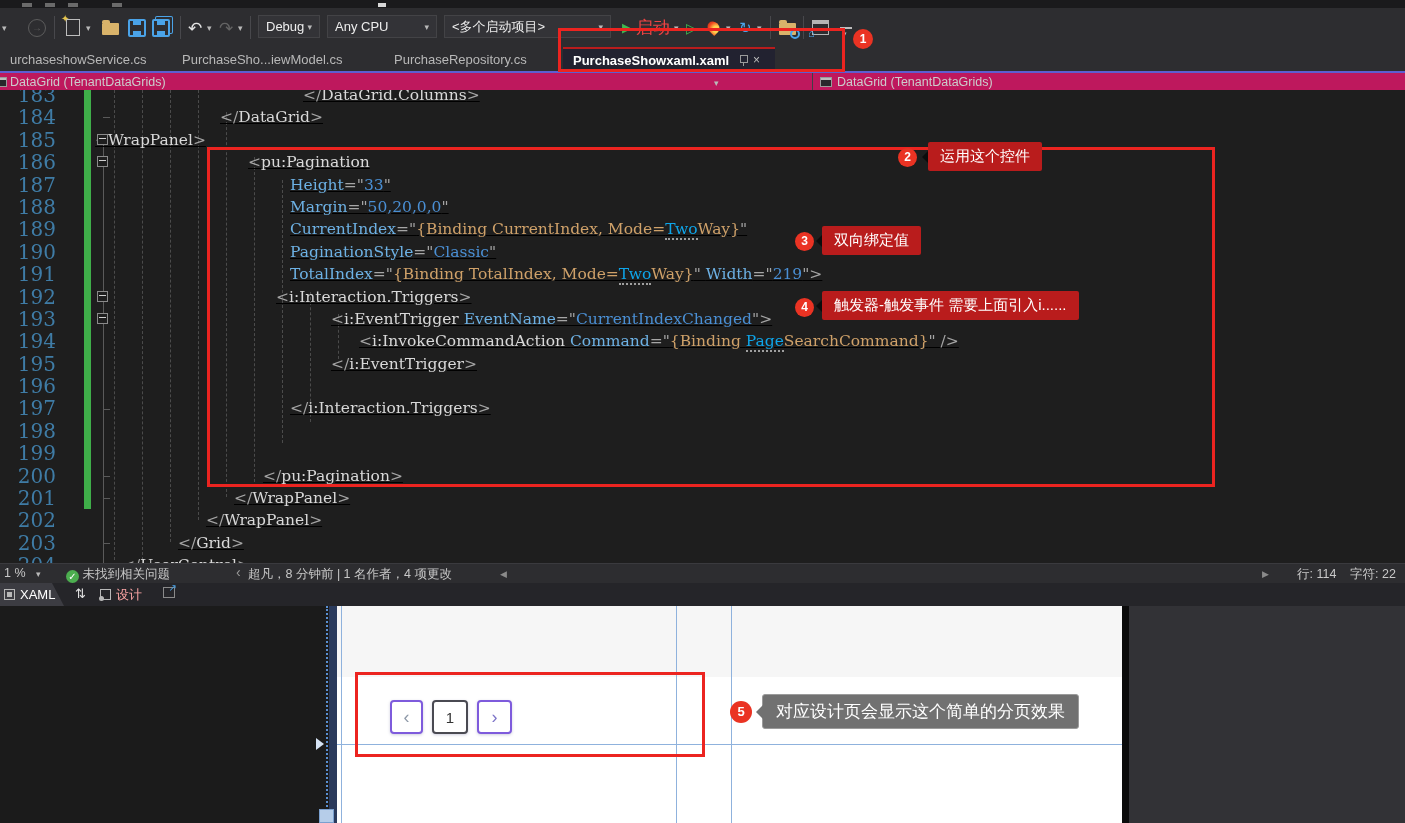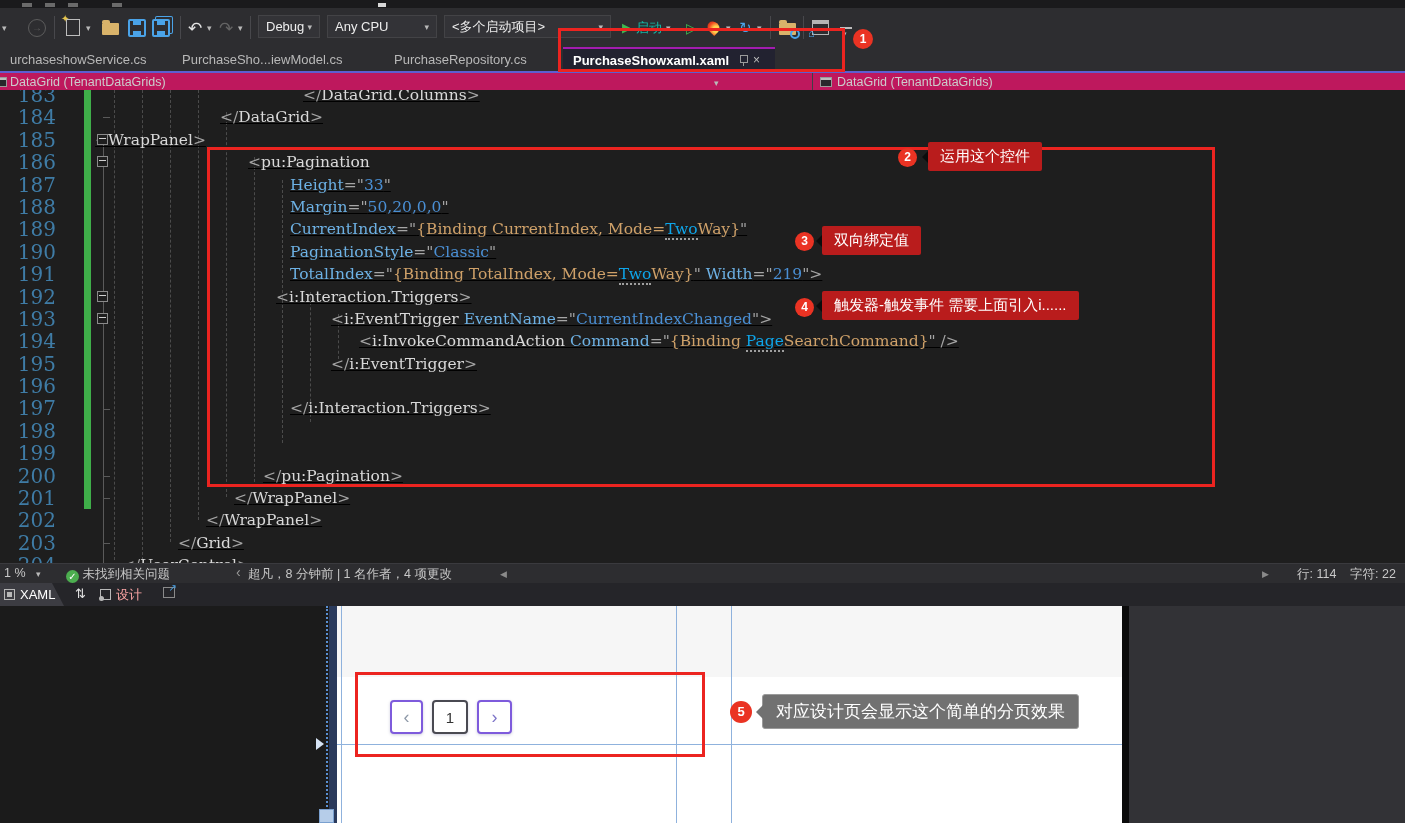--- a/index.html
+++ b/index.html
@@ -37,28 +37,28 @@
   .play{color:#3fb950;font-size:13px;}
   .playo{color:#3fb950;font-size:14px;}
   .flame{width:11px;height:13px;background:radial-gradient(circle at 55% 75%,#ffd34d 0 28%,#f25022 62%,#b91d12);
          border-radius:50% 50% 50% 0;transform:rotate(-45deg);}
   .refresh{color:#4aa3e8;font-size:15px;font-family:"DejaVu Sans",sans-serif;}
   .winhome{width:15px;height:13px;border:1px solid #b5b5b5;background:#2d2d30;position:relative;}
   .winhome::before{content:"";position:absolute;left:0;right:0;top:0;height:3px;background:#b5b5b5;}
   .winhome::after{content:"⌂";position:absolute;left:-5px;bottom:-5px;font-size:11px;color:#4aa3e8;}
   .overflow{width:12px;border-top:2px solid #bdbdbd;position:relative;}
   .overflow::after{content:"▾";position:absolute;left:2px;top:0px;font-size:9px;color:#bdbdbd;}
-  .startlab{color:#14b8a6;font-size:13px;margin:0 4px;}
+  .startlab{color:#ef4444;font-size:17px;margin:0 4px;}
 
   
   .tabstrip{left:0;top:47px;width:1405px;height:24px;background:#2d2d30;}
   .tabstrip::after{content:"";position:absolute;left:0;right:0;bottom:-2px;height:2px;background:#5d5ed1;}
   .tab{position:absolute;top:0;height:24px;display:flex;align-items:center;color:#b8b8b8;
        font-size:13px;padding:0 10px;box-sizing:border-box;}
-  .tab.active{background:#222230;color:#fff;font-weight:bold;border-top:2px solid #a21caf;height:24px;}
+  .tab.active{background:#222230;color:#fff;font-weight:bold;border-top:2px solid #b91c1c;height:24px;}
   .pin{width:9px;height:12px;position:relative;margin:0 3px 0 10px;}
   .pin::before{content:"";position:absolute;left:1px;top:1px;width:6px;height:6px;border:1px solid #9a9a9a;}
   .pin::after{content:"";position:absolute;left:4px;top:8px;width:1px;height:4px;background:#9a9a9a;}
   .closex{color:#bdbdbd;font-size:12px;margin-left:2px;font-weight:normal;}
 
   
   .crumbs{left:0;top:71px;width:1405px;height:19px;background:#be185d;border-top:2px solid #5d5ed1;box-sizing:border-box;}
   .crumbtxt{position:absolute;top:2px;font-size:12.5px;color:#cccccc;}
   .crumb-ic{position:absolute;top:4px;width:12px;height:10px;border:1px solid #9a9a9a;box-sizing:border-box;
             background:linear-gradient(180deg,#bdbdbd 0 2px,#27272b 2px);}

